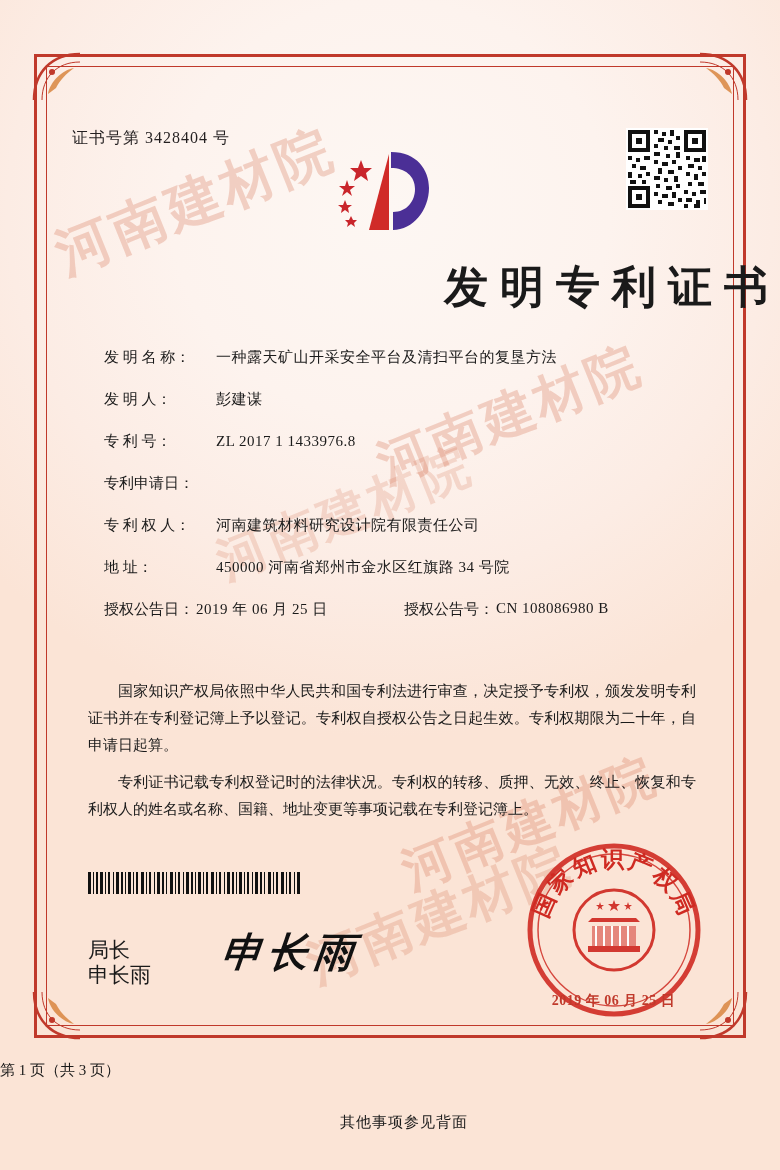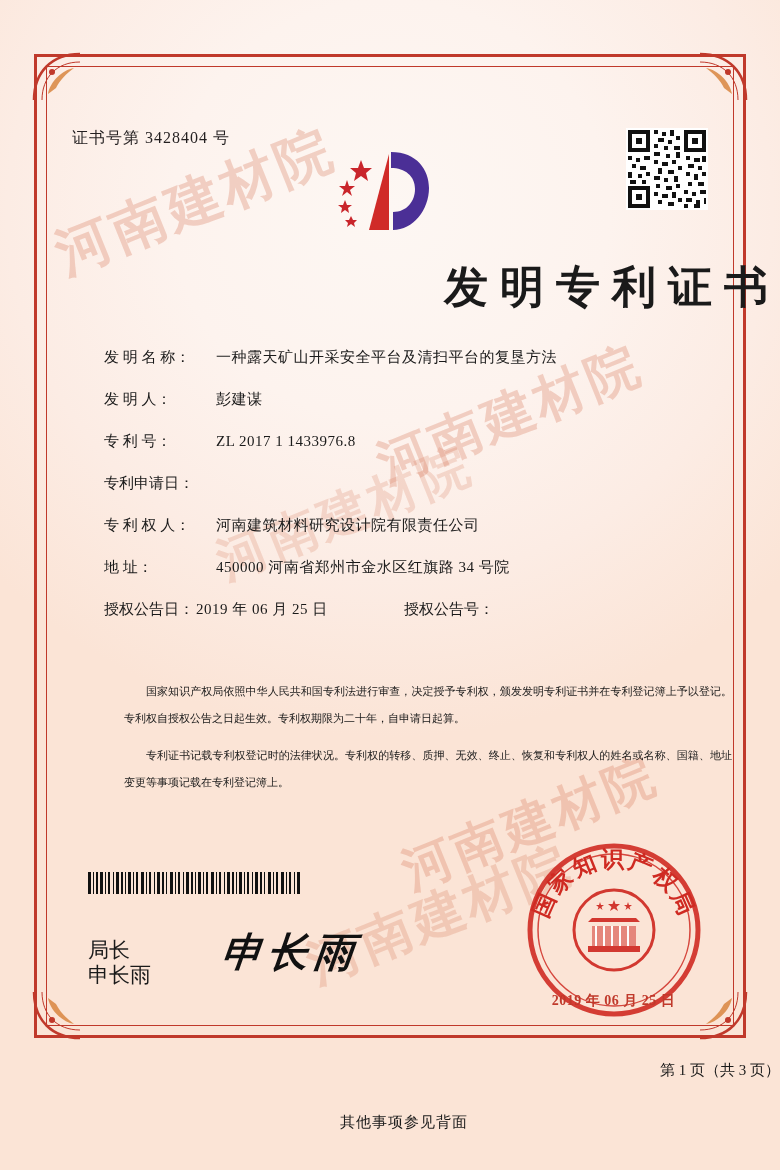--- a/index.html
+++ b/index.html
@@ -135,25 +135,24 @@
   .dual-left { width: 300px; display: flex; justify-content: center; }
   .dual-right { flex: 1; display: flex; }
   .dual-left .f-label, .dual-right .f-label { width: 92px; }
 
   
   .paras {
     position: absolute;
     left: 88px;
     top: 678px;
     width: 608px;
-    font-size: 11px;
+    font-size: 15px;
     line-height: 27px;
     color: #1a1a1a;
     text-align: justify;
-    margin-left: 36px;
   }
   .paras p {
     margin: 0 0 10px 0;
     text-indent: 2em;
   }
 
   
   .barcode {
     position: absolute;
     left: 88px;
@@ -201,21 +200,21 @@
     font-size: 14px;
     color: #c0392b;
     font-weight: bold;
     letter-spacing: 0.5px;
   }
 
   .page-num {
     position: absolute;
     left: 0; right: 0;
     bottom: 90px;
-    text-align: right;
+    text-align: left;
     font-size: 15px;
     color: #1a1a1a;
   }
   .footnote {
     position: absolute;
     left: 0; right: 0;
     bottom: 38px;
     text-align: center;
     font-size: 15px;
     color: #1a1a1a;
@@ -397,20 +396,21 @@
       <span class="f-label">地        址：</span>
       <span class="f-value">450000 河南省郑州市金水区红旗路 34 号院</span>
     </div>
     <div class="dual-row">
       <span class="dual-left">
         <span class="f-label">授权公告日：</span>
         <span class="f-value">2019 年 06 月 25 日</span>
       </span>
       <span class="dual-right">
         <span class="f-label">授权公告号：</span>
+        <span class="f-value">CN 108086980 B</span>
       </span>
     </div>
   </div>
 
   <div class="paras">
     <p>国家知识产权局依照中华人民共和国专利法进行审查，决定授予专利权，颁发发明专利证书并在专利登记簿上予以登记。专利权自授权公告之日起生效。专利权期限为二十年，自申请日起算。</p>
     <p>专利证书记载专利权登记时的法律状况。专利权的转移、质押、无效、终止、恢复和专利权人的姓名或名称、国籍、地址变更等事项记载在专利登记簿上。</p>
   </div>
 
   <div class="barcode">

